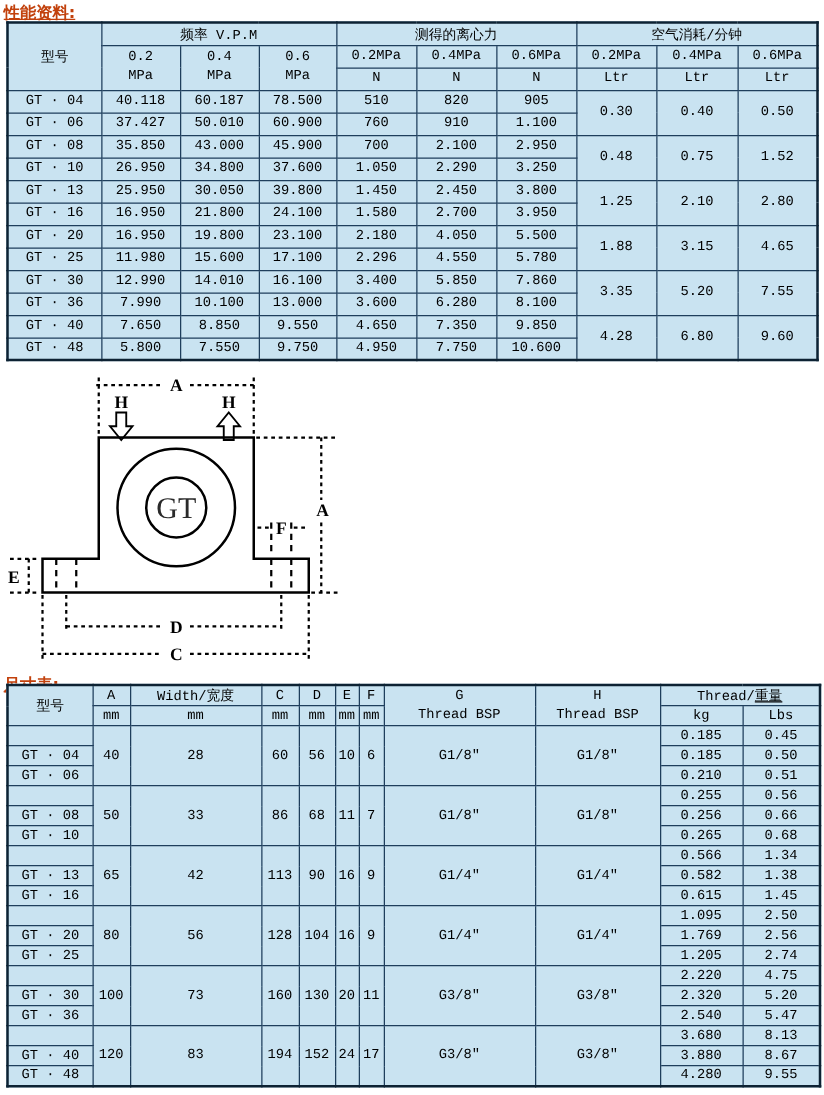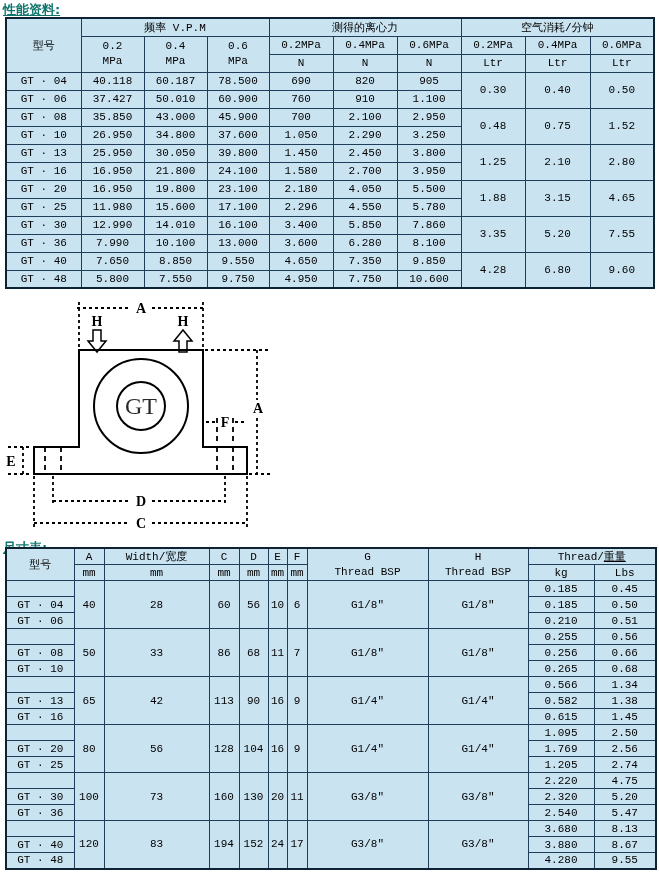--- a/index.html
+++ b/index.html
@@ -2,21 +2,21 @@
 <html><head>
 <meta charset="utf-8">
 <style>
   html,body{margin:0;padding:0;}
   body{
     width:659px;height:876px;position:relative;background:#ffffff;
     font-family:"Liberation Sans",sans-serif;
   }
   .section-title{
     position:absolute;
-    color:#0f766e;
+    color:#c2410c;
     font-weight:bold;
     font-size:13px;
     text-decoration:underline;
     font-family:"DejaVu Sans",sans-serif;
   }
   #perf-title{left:3px;top:1px;}
   #dim-title{left:3px;top:527px;margin-top:12px;}
 
   table.sheet{
     position:absolute;
@@ -102,21 +102,21 @@
       <td>Ltr</td>
       <td>Ltr</td>
       <td>Ltr</td>
     </tr>
 
     <tr>
       <td>GT · 04</td>
       <td>40.118</td>
       <td>60.187</td>
       <td>78.500</td>
-      <td>690</td>
+      <td>510</td>
       <td>820</td>
       <td>905</td>
       <td rowspan="2">0.30</td>
       <td rowspan="2">0.40</td>
       <td rowspan="2">0.50</td>
     </tr>
     <tr>
       <td>GT · 06</td>
       <td>37.427</td>
       <td>50.010</td>

